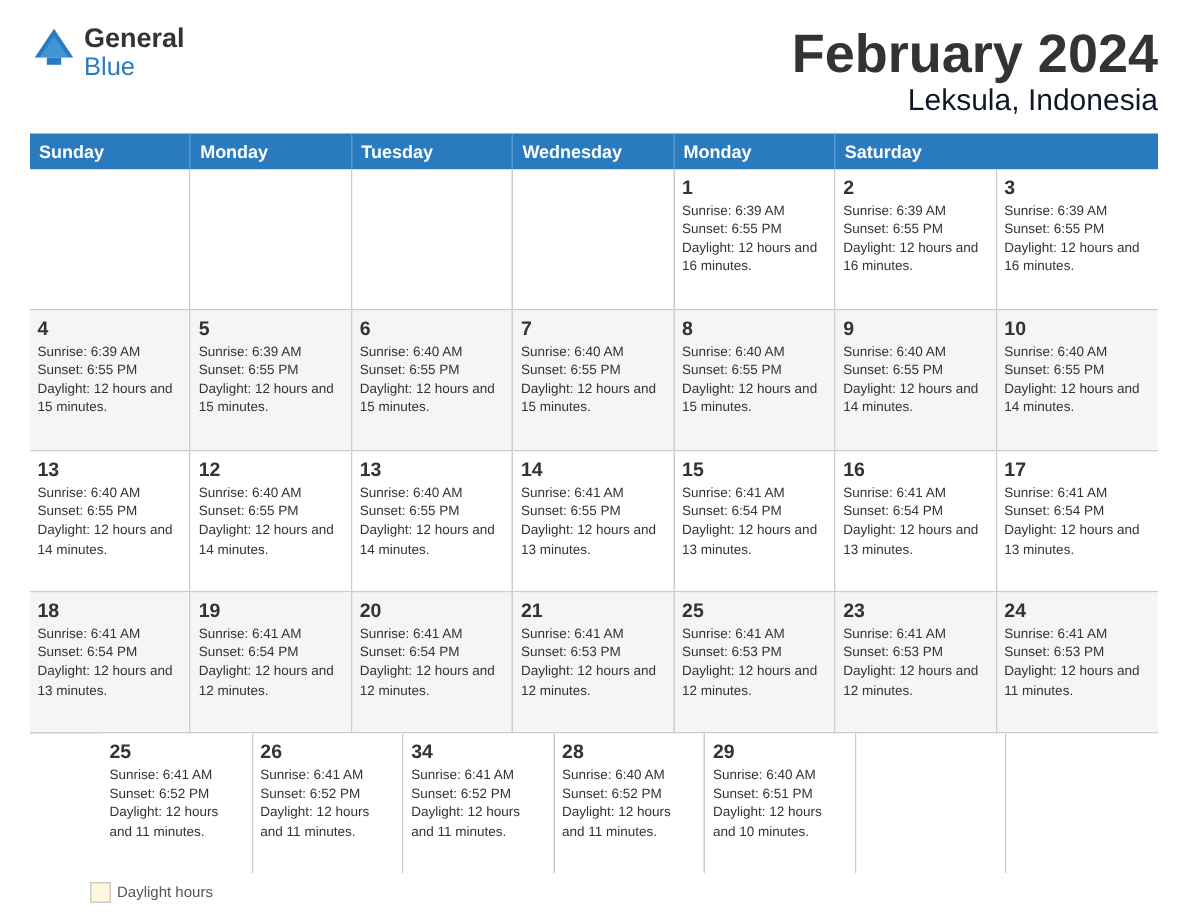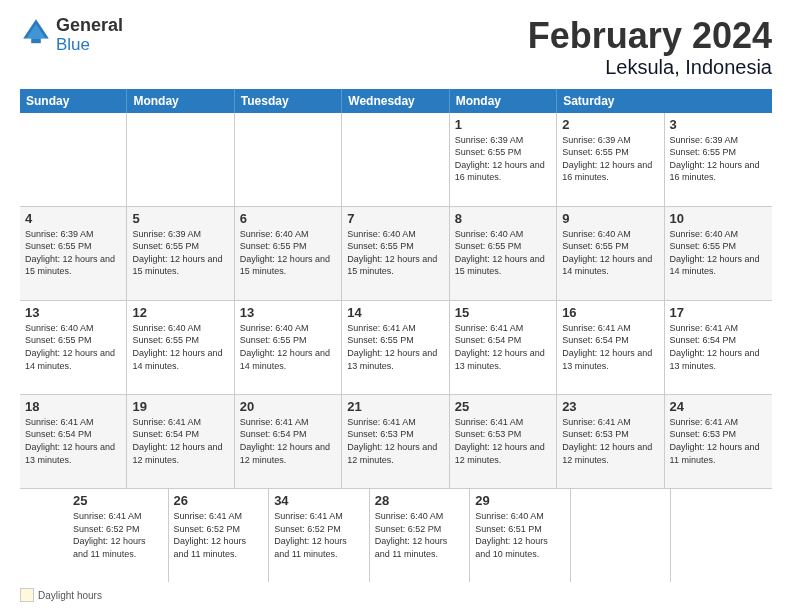--- a/index.html
+++ b/index.html
@@ -115,20 +115,21 @@
       line-height: 1.4;
       color: #333;
     }
     .footer {
       display: flex;
       align-items: center;
       gap: 12px;
       padding-top: 6px;
       font-size: 10px;
       color: #555;
+      margin-left: 40px;
     }
     .legend-item {
       display: flex;
       align-items: center;
       gap: 4px;
     }
     .legend-color {
       width: 14px;
       height: 14px;
       border: 1px solid #ccc;

